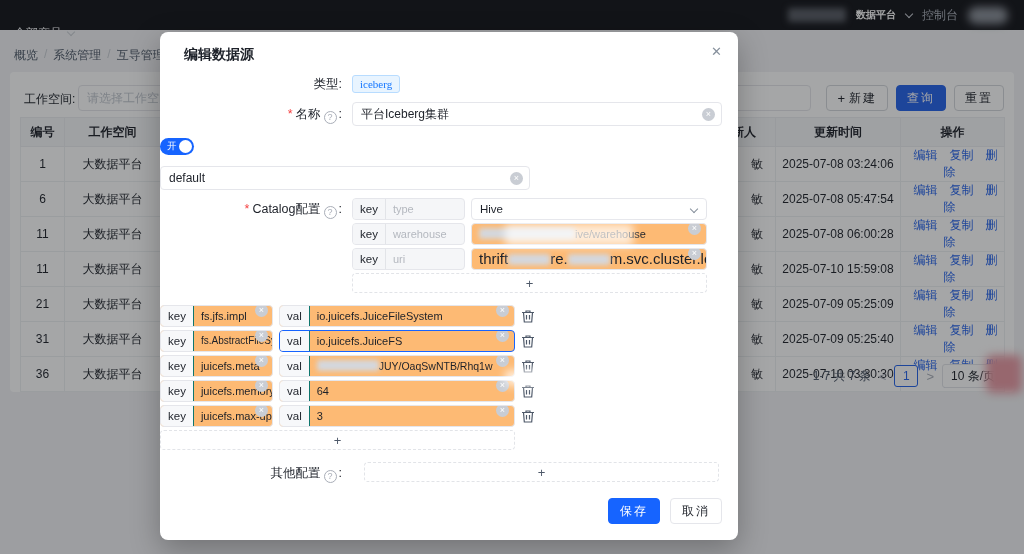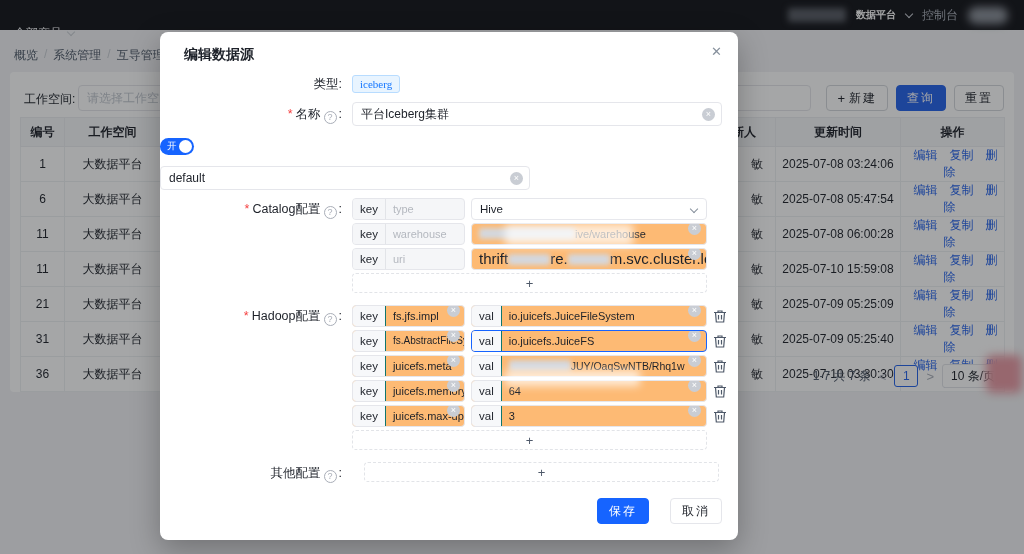--- a/index.html
+++ b/index.html
@@ -72,21 +72,21 @@
   .kv-text { padding:0 18px 0 7px; font-size:11px; white-space:nowrap; overflow:hidden; flex:1; line-height:20px; }
   .kv-group.muted { background:#f5f6f8; }
   .kv-group.muted .addon { background:#f5f6f8; border-right-color:#e2e4e8; }
   .kv-group.muted .kv-text { color:#b4b8bf; }
   .selectbox { position:relative; width:236px; height:22px; border:1px solid #e5e6eb; border-radius:4px; background:#fff; font-size:11.5px; line-height:20px; padding:0 20px 0 8px; }
   .chev { position:absolute; right:9px; top:7px; width:6px; height:6px; border-right:1.3px solid #86909c; border-bottom:1.3px solid #86909c; transform:rotate(45deg); }
   .blurbit { display:inline-block; height:11px; border-radius:2px; background:#d4d7dd; filter:blur(2.5px); vertical-align:-1px; }
   .trash { flex:none; width:14px; height:15px; color:#4e5969; cursor:pointer; }
   .addbtn { width:355px; height:20px; border:1px dashed #e2e4e8; border-radius:4px; background:#fff; display:flex; align-items:center; justify-content:center; color:#4e5969; font-size:13px; cursor:pointer; }
   .spill { position:absolute; background:rgba(255,255,255,0.72); filter:blur(4px); border-radius:3px; z-index:3; }
-  .m-footer { display:flex; justify-content:flex-end; gap:21px; padding-right:16px; margin-top:14px; }
+  .m-footer { display:flex; justify-content:flex-end; gap:10px; padding-right:16px; margin-top:14px; }
   .btn-m { height:26px; border-radius:4px; font-size:12px; letter-spacing:2px; padding:0 11px; display:inline-flex; align-items:center; }
   .btn-save { background:#1664ff; color:#fff; border:1px solid #1664ff; }
   .btn-cancel { background:#fff; color:#1d2129; border:1px solid #e5e6eb; }
 </style>
 </head>
 <body>
 
 <div class="topbar">
   <div class="tb-left">
     <span>全部产品</span>
@@ -277,21 +277,20 @@
           <div class="kv-group valg">
               <span class="kv-text" style="font-size:15px; padding-right:14px;"><span>thrift</span><span class="blurbit" style="width:42px"></span><span>re.</span><span class="blurbit" style="width:42px"></span><span>m.svc.cluster.loca</span></span>
               <span class="clr" style="position:absolute; right:5px; top:4px;">×</span>
             </div>
         </div>
         <div class="addbtn">+</div>
       </div>
     </div>
 
     <div class="m-row top" style="margin-bottom:12px;">
-      <div class="m-label"><span class="req">*</span><span>Hadoop配置</span><span class="qicon">?</span><span>:</span></div>
       <div class="kv-col">
         <div class="kv-row">
           <div class="kv-group keyg">
               <span class="addon">key</span>
               <span class="kv-text">fs.jfs.impl</span>
               <span class="clr" style="position:absolute; right:4px; top:4px;">×</span>
             </div>
           <div class="kv-group valg">
               <span class="addon">val</span>
               <span class="kv-text">io.juicefs.JuiceFileSystem</span>

